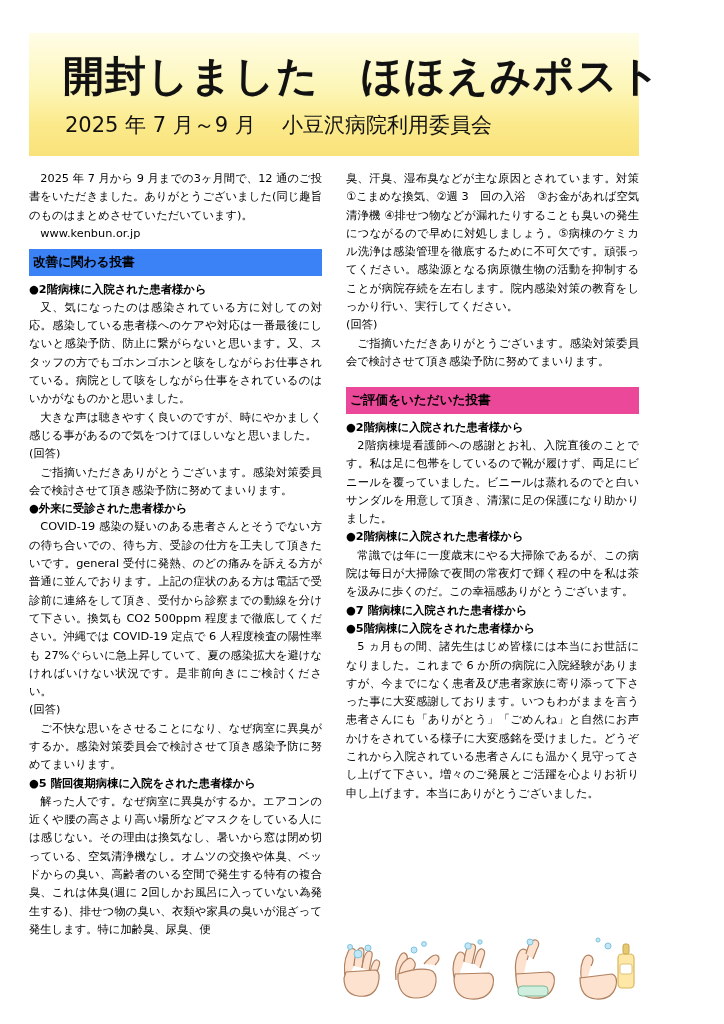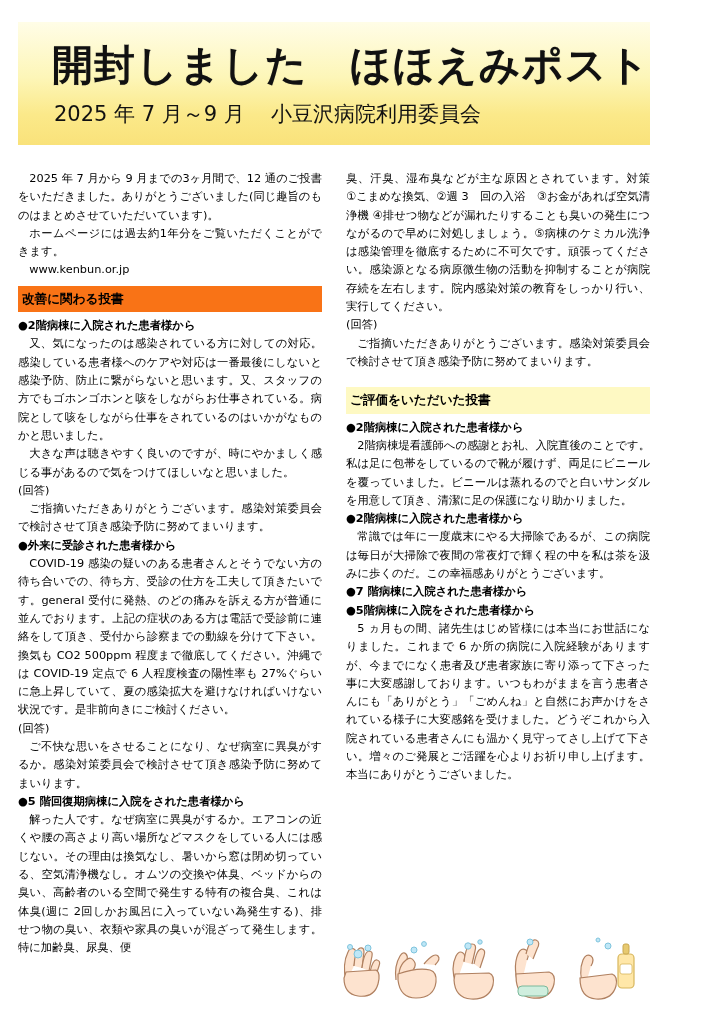--- a/index.html
+++ b/index.html
@@ -11,21 +11,21 @@
     height: 1024px;
     background: #ffffff;
     font-family: "Liberation Sans", sans-serif;
     color: #000000;
   }
   .page {
     position: relative;
     width: 668px;
     height: 1024px;
     box-sizing: border-box;
-    padding: 0;
+    padding: 11px;
     overflow: hidden;
   }
 
   
   .banner {
     position: relative;
     margin: 22px 18px 0 18px;
     height: 123px;
     background: linear-gradient(180deg, #fffde7 0%, #fdf6b8 45%, #fbe98a 75%, #f9e27a 100%);
     border: 0;
@@ -49,21 +49,21 @@
     font-size: 21px;
     color: #111;
     white-space: nowrap;
     font-family: "DejaVu Sans", sans-serif;
   }
   .banner-sub .sub-gap { display: inline-block; width: 26px; }
 
   
   .columns {
     position: relative;
-    margin: 25px 18px 0 18px;
+    margin: 14px 18px 0 18px;
     display: flex;
     gap: 24px;
     font-family: "DejaVu Sans", sans-serif;
   }
   .col {
     width: 332px;
     font-size: 11.3px;
     line-height: 1.62;
     text-align: justify;
   }
@@ -73,22 +73,22 @@
   .indent1 { text-indent: 1em; }
   .indent0 { text-indent: 0; }
 
   .section-head {
     font-size: 12.6px;
     font-weight: bold;
     padding: 3px 4px 3px 4px;
     margin: 6px 0 5px 0;
     font-family: "DejaVu Sans", sans-serif;
   }
-  .head-pink { background: #f97316; font-family: Liberation Serif, serif; }
-  .head-cyan { background: #fef9c3; }
+  .head-pink { background: #3b82f6; font-family: Liberation Serif, serif; }
+  .head-cyan { background: #ec4899; }
 
   .bullet {
     font-weight: bold;
     margin-top: 6px;
     margin-bottom: 1px;
     text-indent: 0;
   }
   .reply-label {
     margin-top: 3px;
     text-indent: 0;
@@ -116,21 +116,20 @@
     <div class="banner-title">開封しました　ほほえみポスト</div>
     <div class="banner-sub">
       <span>2025 年 7 月～9 月</span><span class="sub-gap"></span><span>小豆沢病院利用委員会</span>
     </div>
   </div>
 
   <div class="columns">
 
     <div class="col">
       <p class="indent1">2025 年 7 月から 9 月までの3ヶ月間で、12 通のご投書をいただきました。ありがとうございました(同じ趣旨のものはまとめさせていただいています)。</p>
-      <p class="indent1">ホームページには過去約1年分をご覧いただくことができます。</p>
       <p class="url-line">www.kenbun.or.jp</p>
 
       <div class="section-head head-pink">改善に関わる投書</div>
 
       <p class="bullet">●2階病棟に入院された患者様から</p>
       <p class="indent1">又、気になったのは感染されている方に対しての対応。感染している患者様へのケアや対応は一番最後にしないと感染予防、防止に繋がらないと思います。又、スタッフの方でもゴホンゴホンと咳をしながらお仕事されている。病院として咳をしながら仕事をされているのはいかがなものかと思いました。</p>
       <p class="indent1">大きな声は聴きやすく良いのですが、時にやかましく感じる事があるので気をつけてほしいなと思いました。</p>
       <p class="reply-label">(回答)</p>
       <p class="indent1">ご指摘いただきありがとうございます。感染対策委員会で検討させて頂き感染予防に努めてまいります。</p>
 

